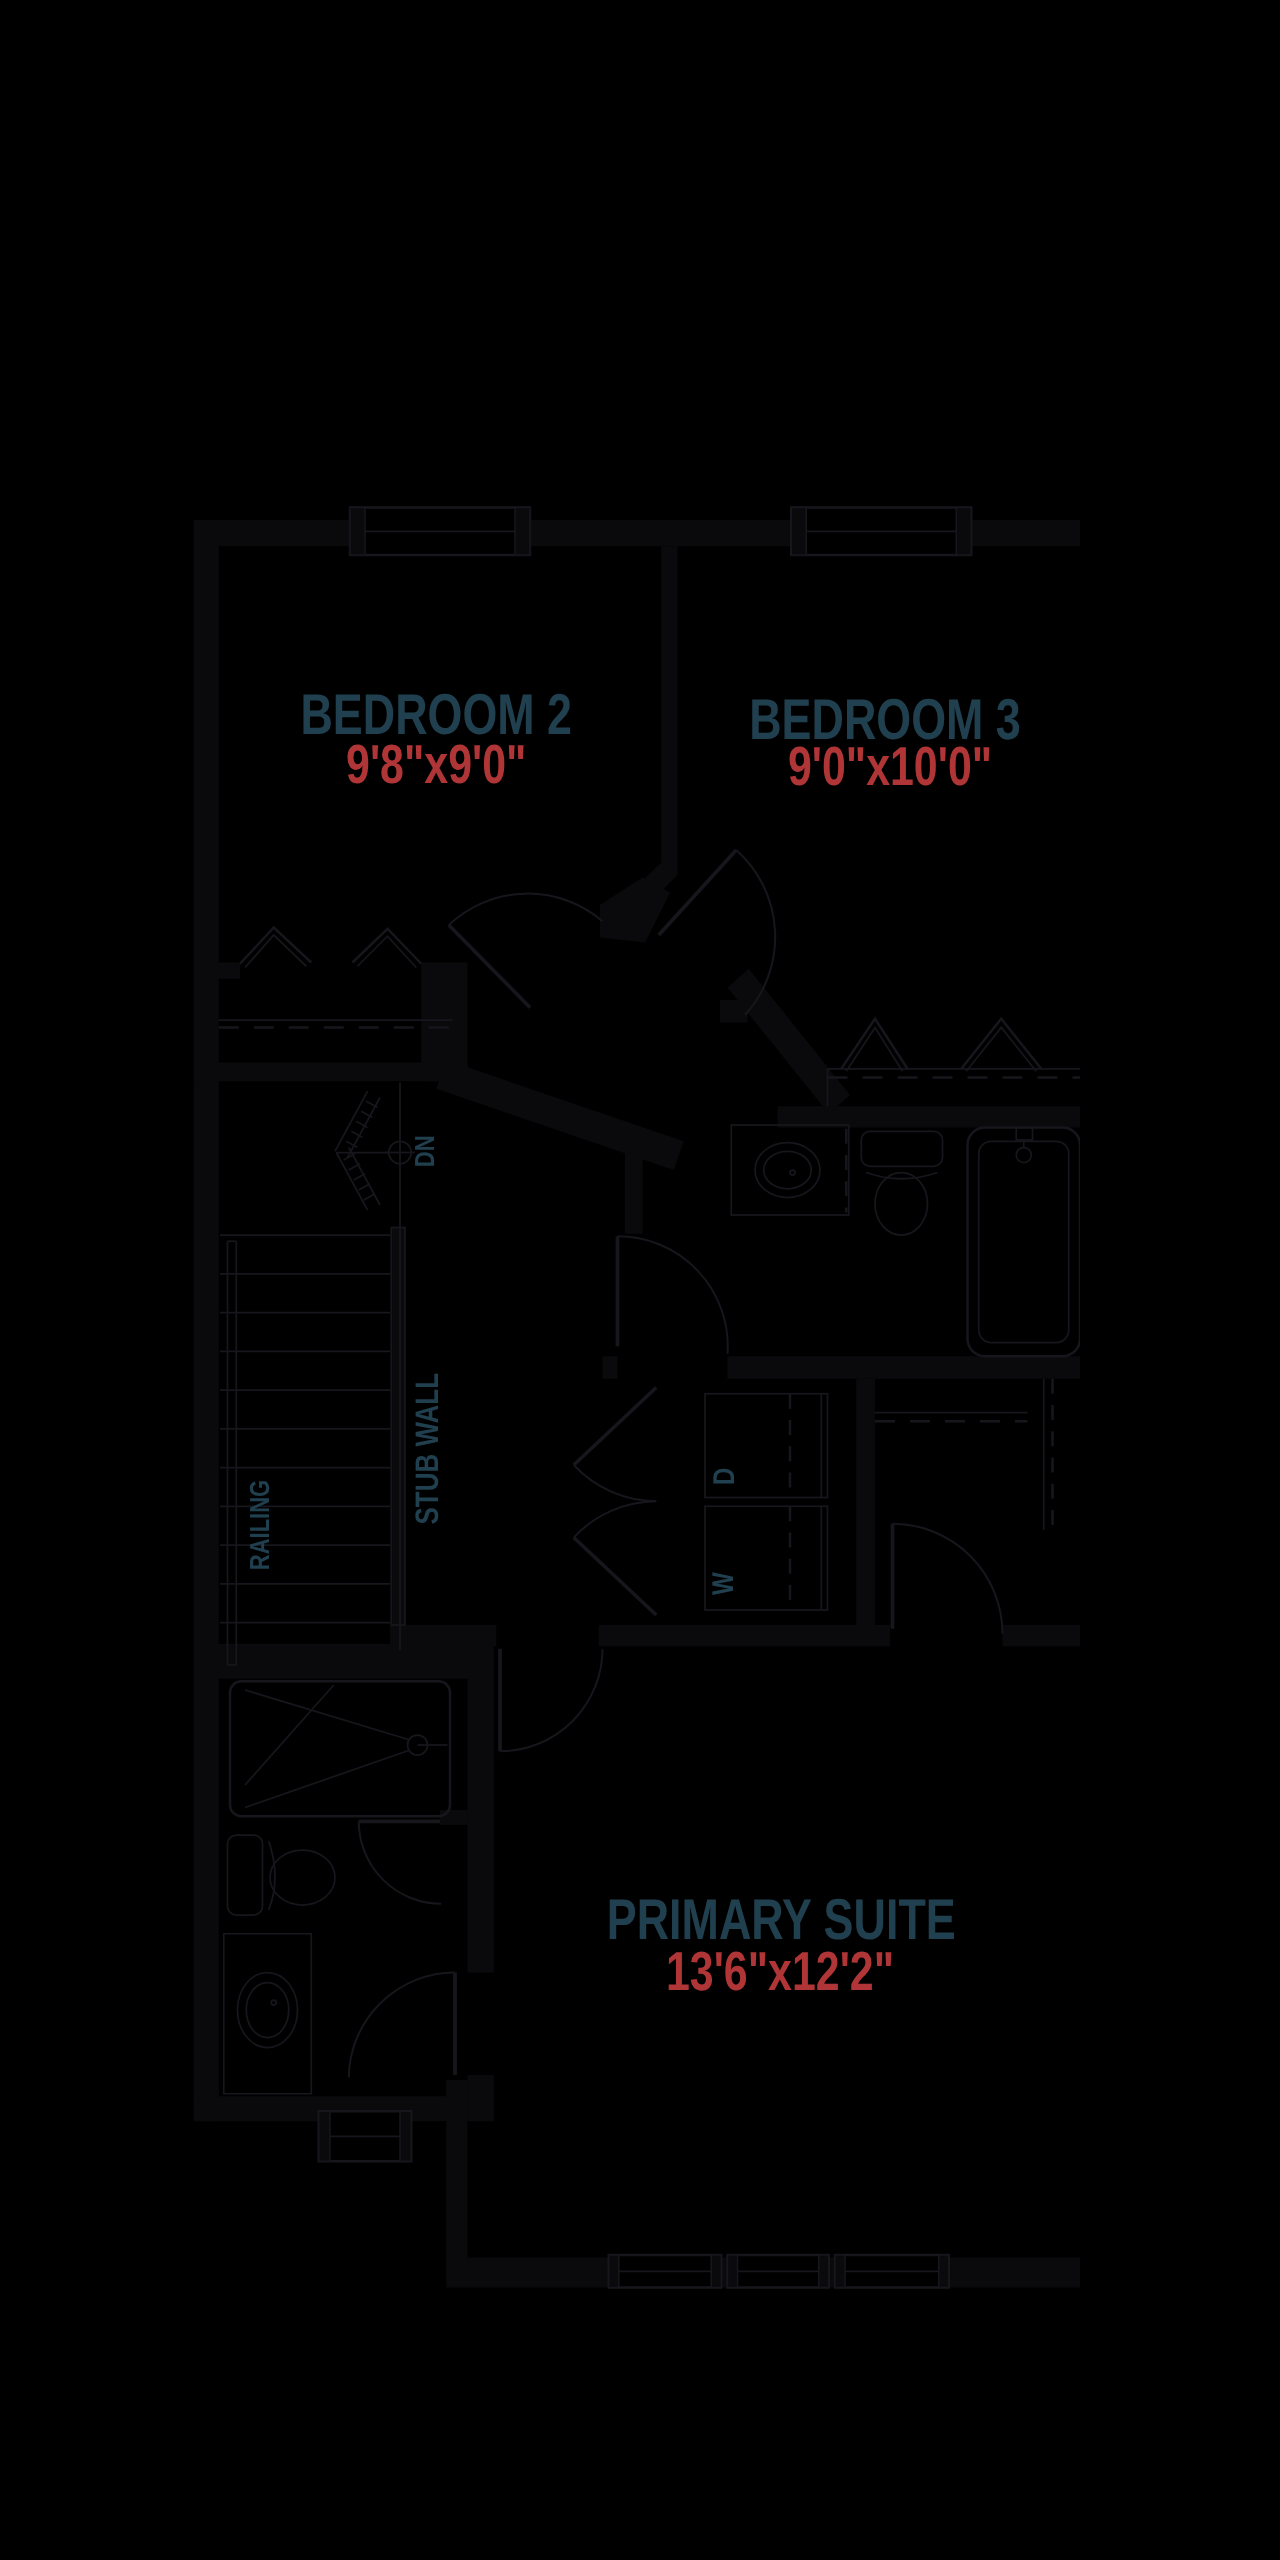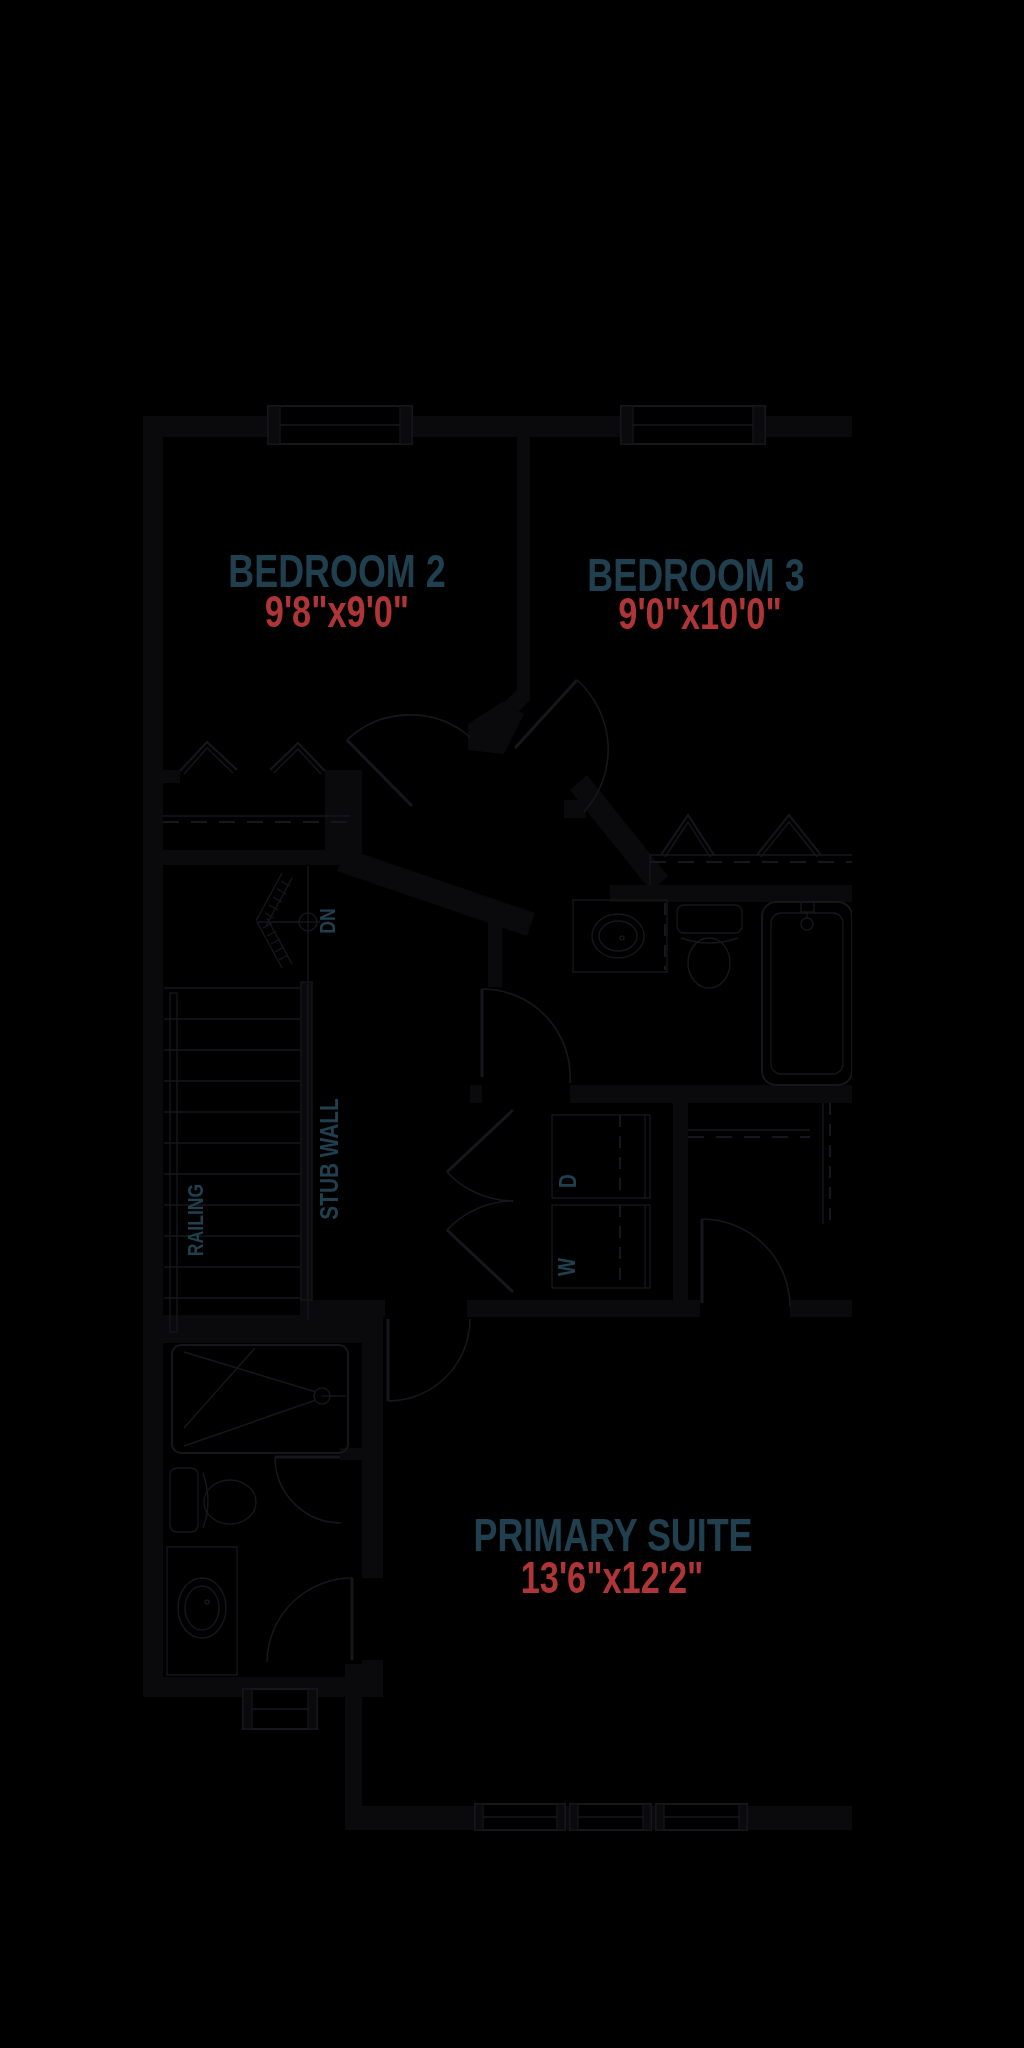--- a/index.html
+++ b/index.html
@@ -5,21 +5,21 @@
   :root{
     --background:#000000;
     --wall:#0a0a0d;
     --line:#16161c;
     --room-label:#20404f;
     --dimension-label:#b03537;
   }
   html,body{margin:0;padding:0;background:var(--background);}
   #canvas{
     position:relative;width:852px;height:2048px;background:var(--background);
-    overflow:hidden;font-family:"Liberation Sans",sans-serif;
+    overflow:hidden;font-family:"Liberation Sans",sans-serif;margin-left:12px;
   }
   #plan-svg{position:absolute;left:0;top:0;}
   .wall{fill:var(--wall);stroke:none;}
   .ln{stroke:var(--line);stroke-width:2;fill:none;}
   .ln-thin{stroke:var(--line);stroke-width:1.4;fill:none;}
   .leaf{stroke:var(--line);stroke-width:3;fill:none;}
   .arc{stroke:var(--line);stroke-width:1.6;fill:none;}
   .dash{stroke:var(--line);stroke-width:2;fill:none;stroke-dasharray:16 12;}
   .dashv{stroke:var(--line);stroke-width:2;fill:none;stroke-dasharray:12 9;}
   .winfill{fill:var(--background);stroke:var(--line);stroke-width:2;}

